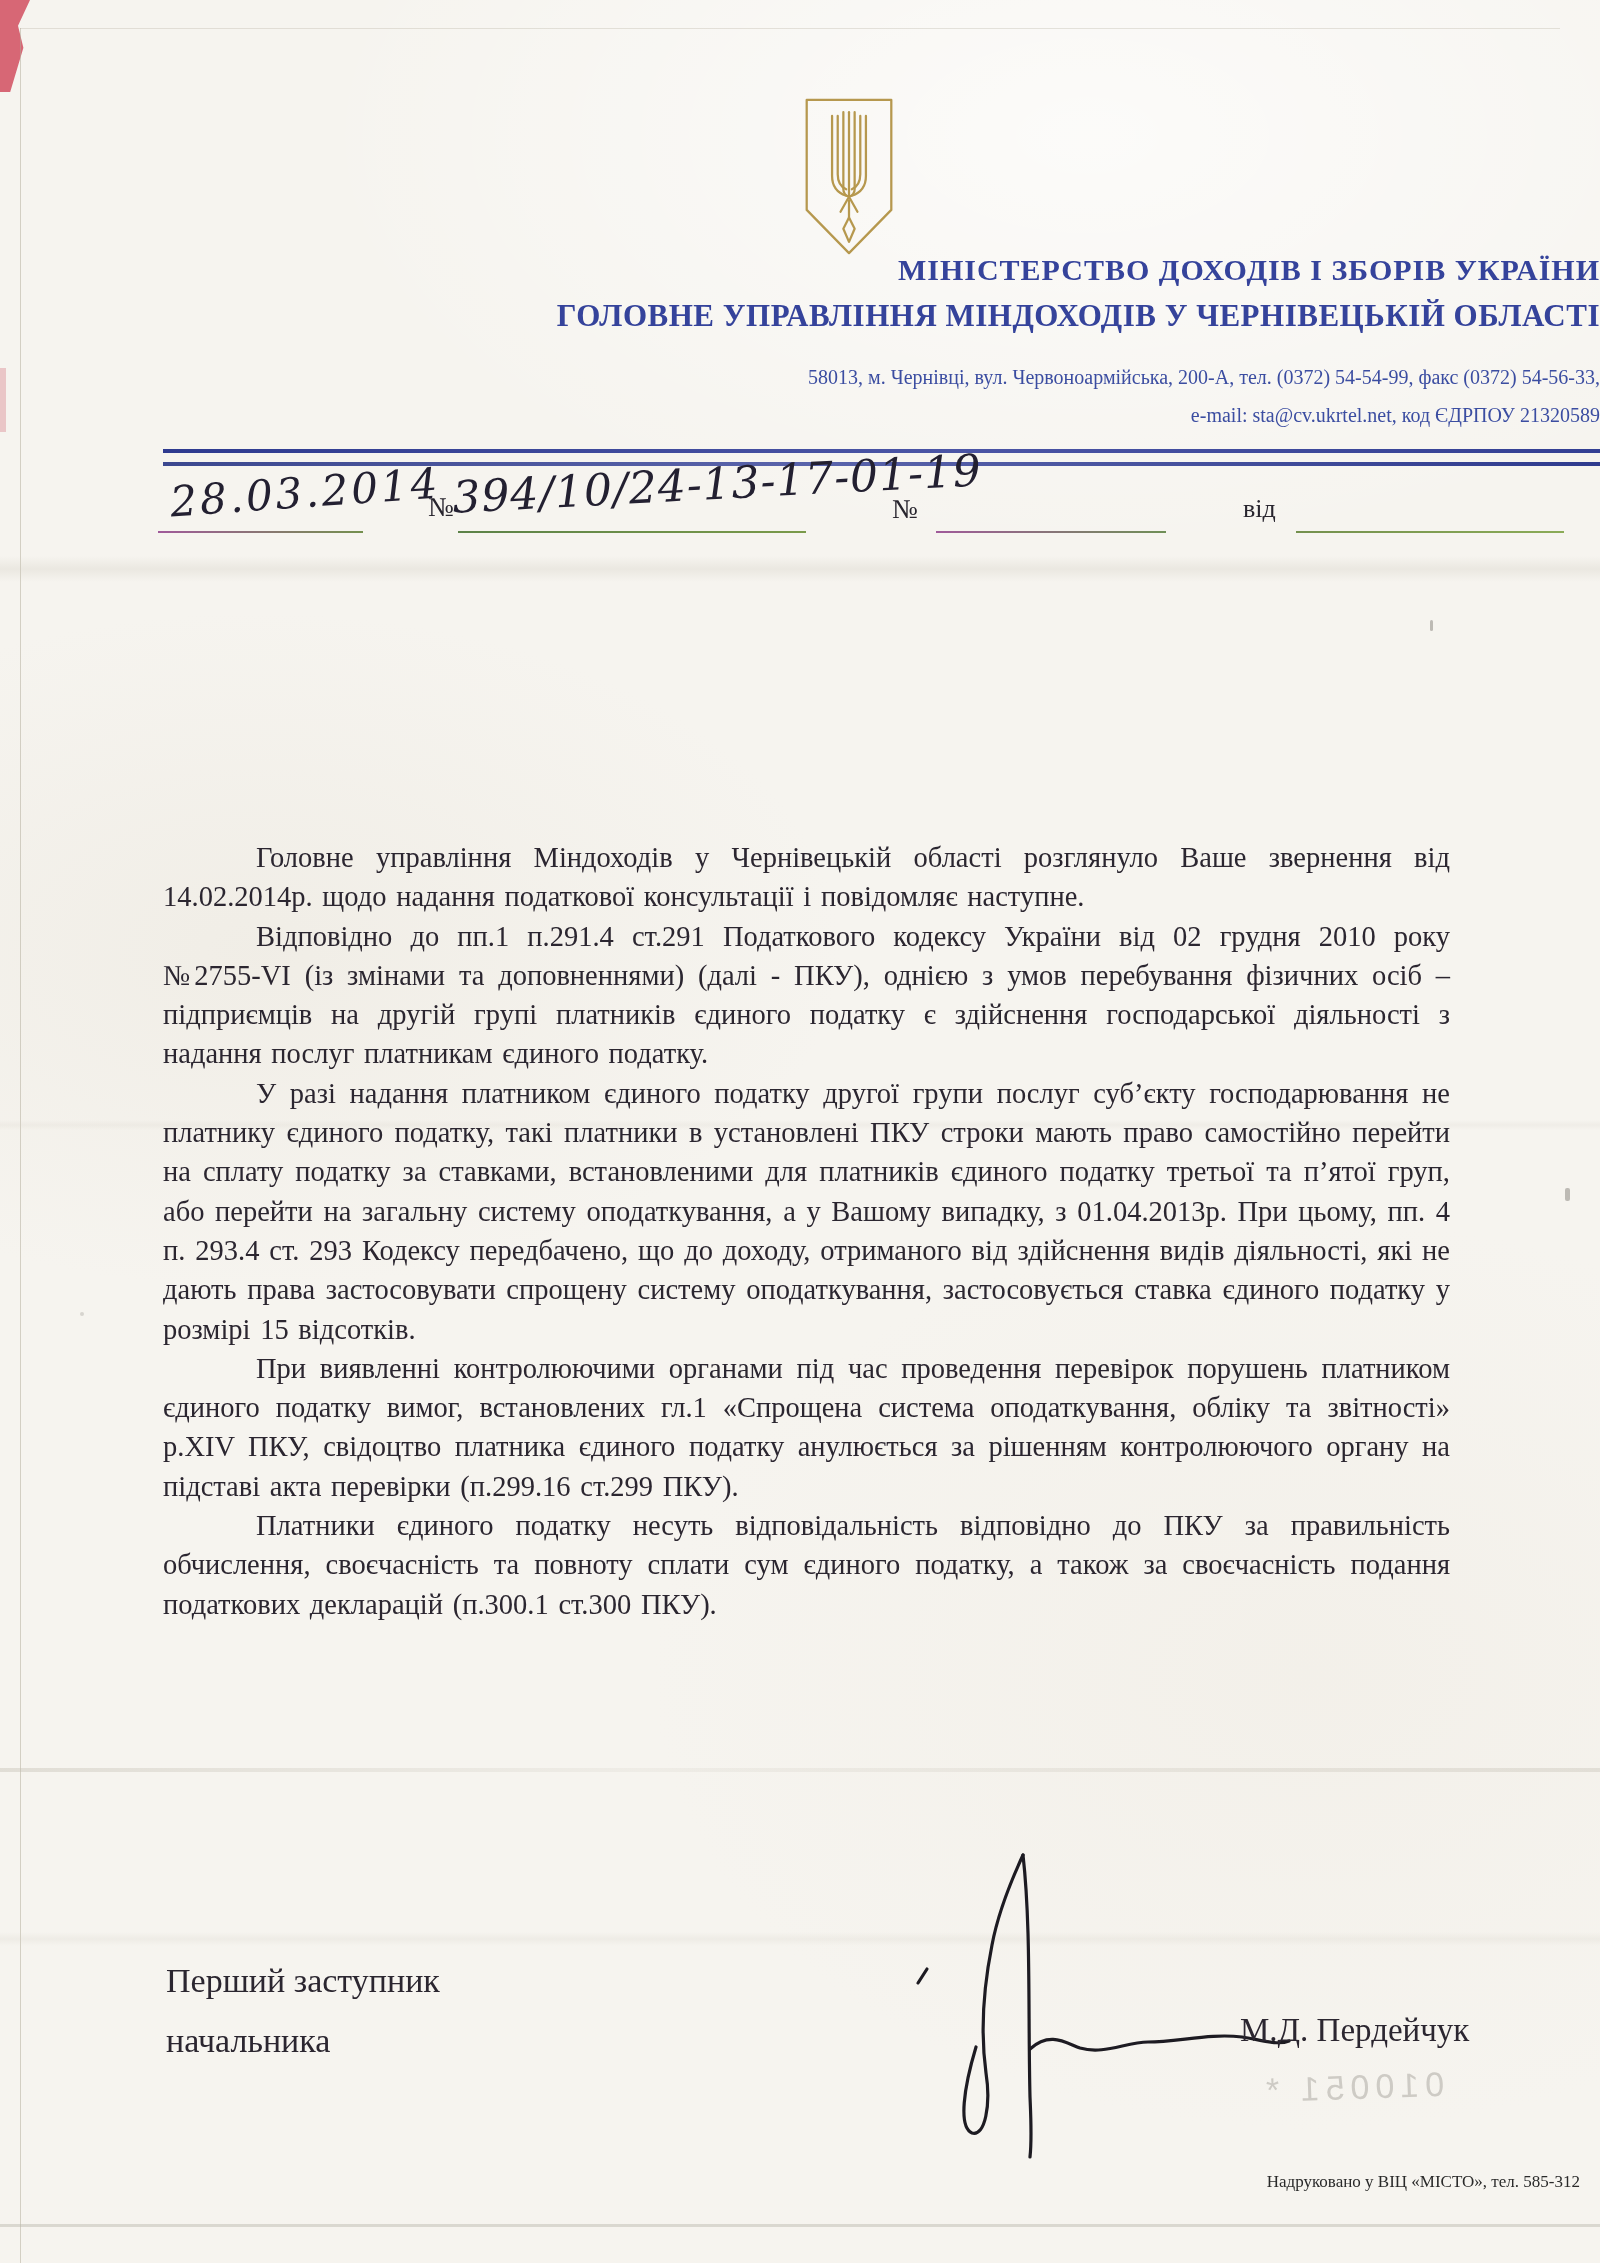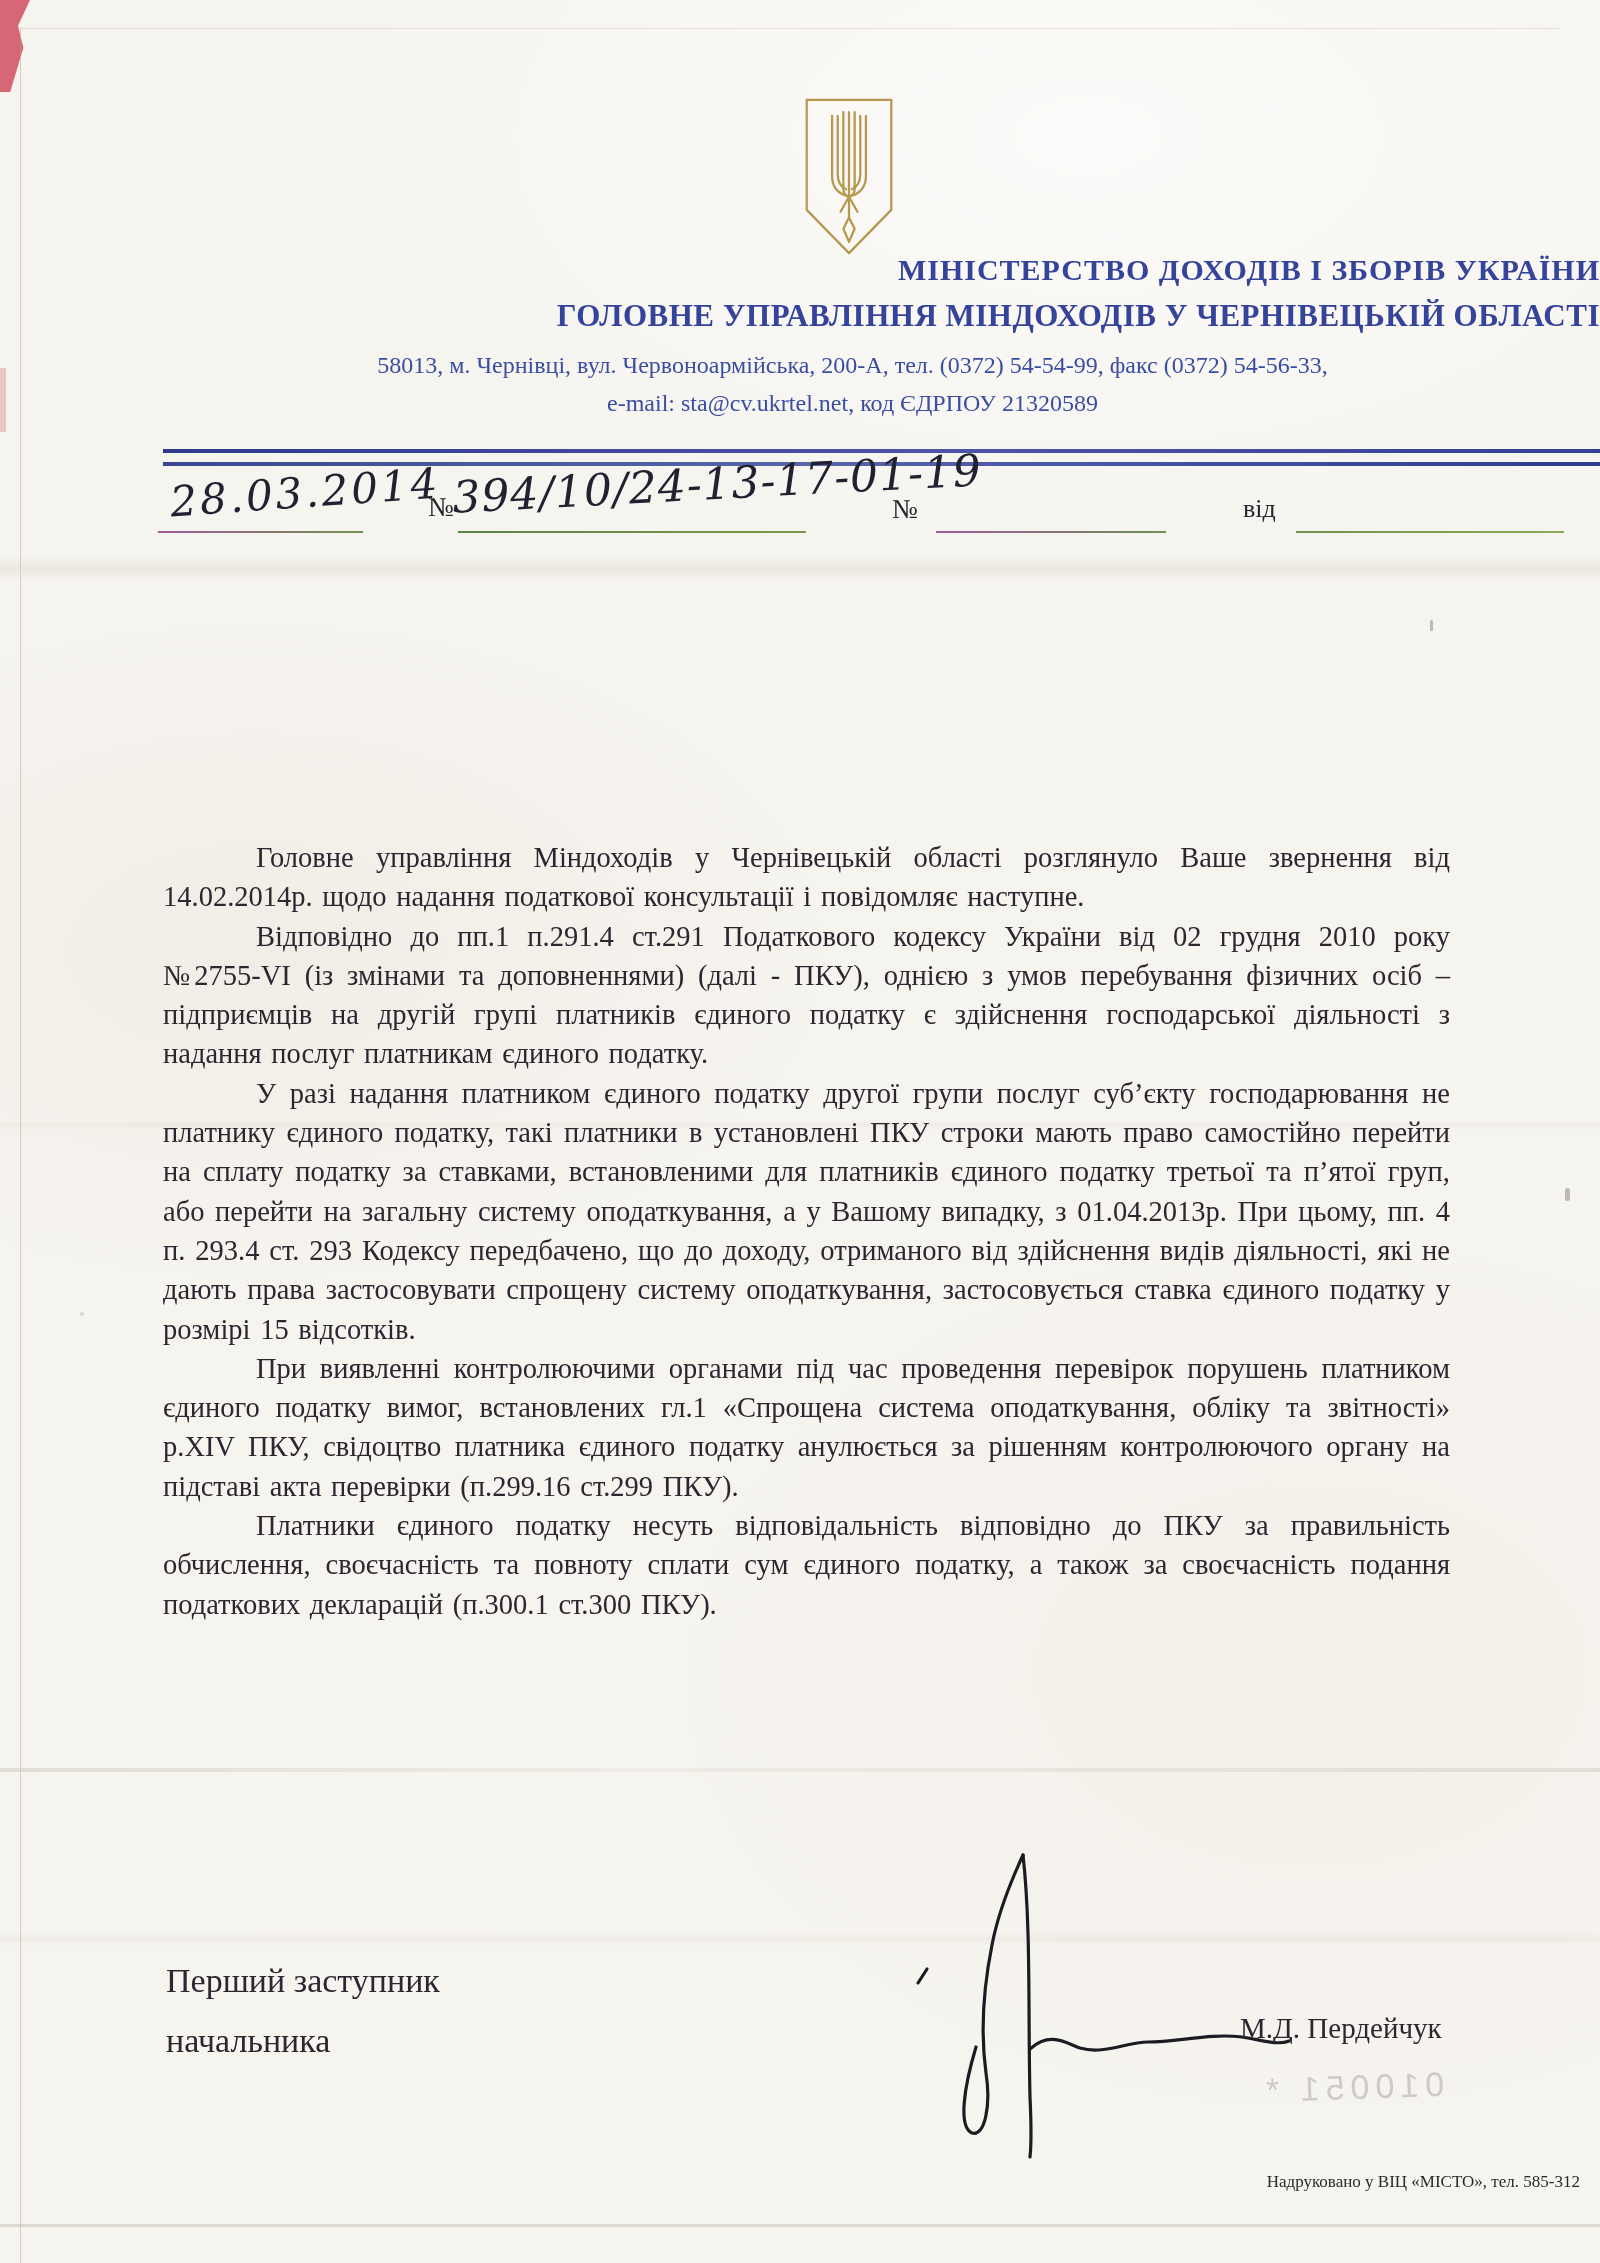--- a/index.html
+++ b/index.html
@@ -28,21 +28,21 @@
   .bottom-edge{position:absolute;left:0;top:2224px;width:1600px;height:3px;background:rgba(185,181,170,.45);}
   .speck{position:absolute;background:#8e8a84;border-radius:2px;opacity:.55;}
   .speck.s1{left:1430px;top:620px;width:3px;height:11px;}
   .speck.s2{left:1565px;top:1188px;width:5px;height:13px;}
   .speck.s3{left:80px;top:1312px;width:4px;height:4px;opacity:.3;}
   
   .emblem{position:absolute;left:802px;top:96px;width:94px;height:162px;}
   .hdr{position:absolute;left:105px;width:1495px;text-align:right;color:#35439b;font-weight:bold;}
   .hdr.l1{top:253px;font-size:30px;letter-spacing:1px;}
   .hdr.l2{top:298px;font-size:31px;letter-spacing:.5px;}
-  .addr{position:absolute;left:105px;width:1495px;text-align:center;color:#3b4da1;font-size:24px;}
+  .addr{position:absolute;left:105px;width:1495px;text-align:right;color:#3b4da1;font-size:20px;margin-top:14px;}
   .addr.a1{top:352px;}
   .addr.a2{top:390px;}
   .rule{position:absolute;left:163px;right:0;height:4px;}
   .rule.r1{top:449px;background:linear-gradient(90deg,#2e3a8f,#4b55a5 55%,#333f93);}
   .rule.r2{top:462px;background:linear-gradient(90deg,#3c488f,#5a64ab 45%,#2f3b8e);}
   
   .hand{font-family:"DejaVu Serif","Liberation Serif",serif;font-style:italic;color:#232031;}
   .hw-date{position:absolute;left:170px;top:468px;font-size:42px;letter-spacing:3px;transform:rotate(-4deg);}
   .hw-num{position:absolute;left:452px;top:458px;font-size:44px;letter-spacing:1px;transform:rotate(-3deg);white-space:nowrap;}
   .no-sym{position:absolute;font-size:27px;color:#28252e;}
@@ -58,21 +58,21 @@
   .subject{position:absolute;left:178px;top:632px;font-size:28px;line-height:46px;color:#2f2a33;}
   
   .body-text{position:absolute;left:163px;top:838px;width:1287px;font-size:28.5px;line-height:39.3px;
     text-align:justify;word-spacing:.09em;color:#2b2630;}
   .body-text p{margin:0;text-indent:93px;}
   
   .sig-title{position:absolute;left:166px;font-size:34px;color:#2b2630;}
   .sig-title.t1{top:1962px;}
   .sig-title.t2{top:2022px;}
   .sig-svg{position:absolute;left:880px;top:1835px;width:430px;height:330px;}
-  .sig-name{position:absolute;left:1240px;top:2012px;font-size:29px;color:#2b2630;}
+  .sig-name{position:absolute;left:1240px;top:2012px;font-size:33px;color:#2b2630;}
   .watermark{position:absolute;left:1260px;top:2068px;font-size:34px;color:#aeaba4;opacity:.55;
     letter-spacing:6px;transform:scaleX(-1) rotate(2deg);font-family:"Liberation Sans",sans-serif;}
   
   .print-note{position:absolute;left:1160px;top:2172px;width:420px;text-align:right;
     font-family:Liberation Serif, serif;font-size:17px;color:#2a2a2a;}
 </style>
 </head>
 <body>
 
 <div class="paper">

